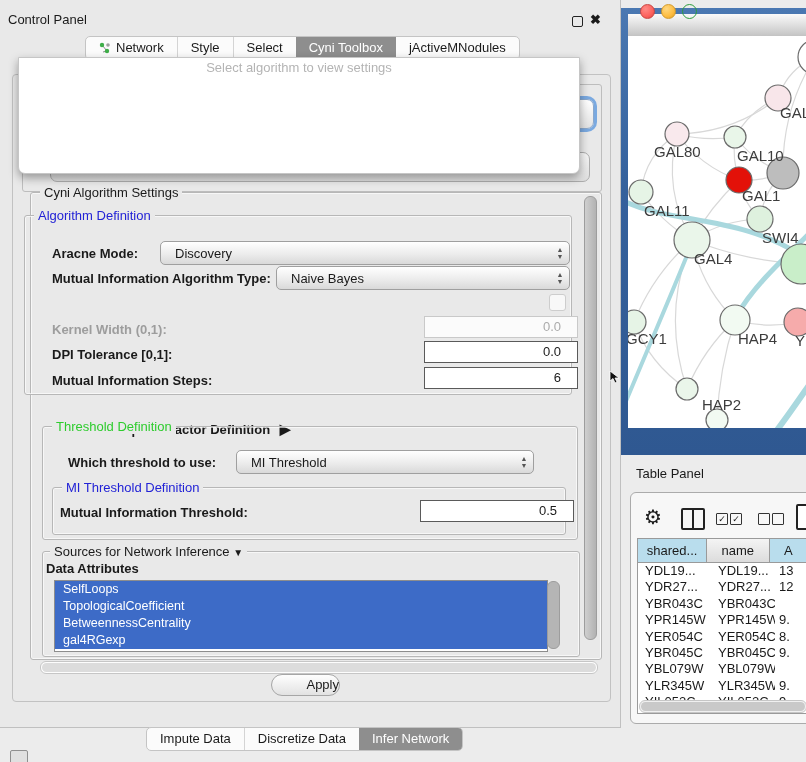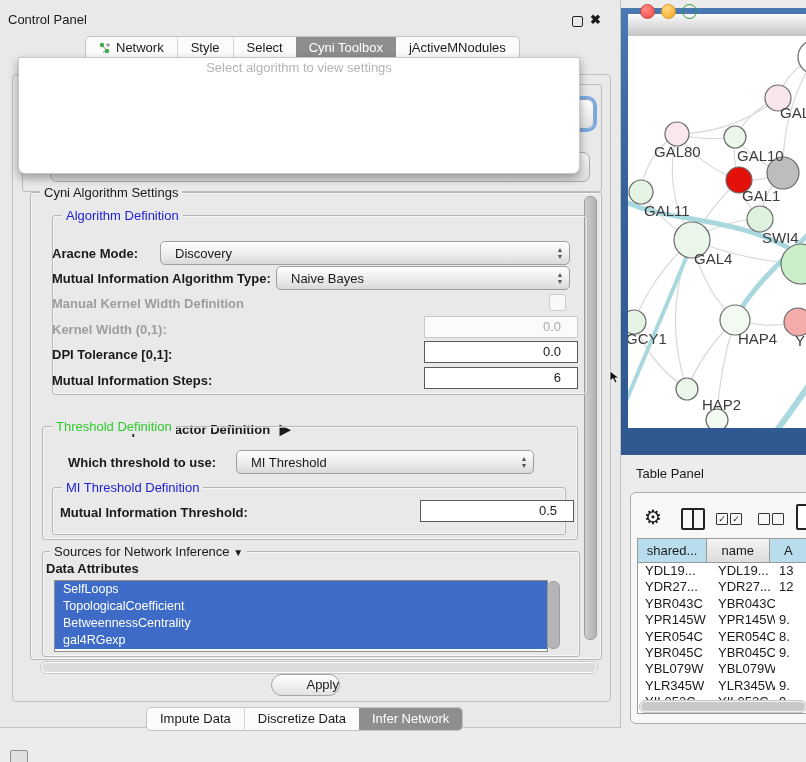--- a/index.html
+++ b/index.html
@@ -138,37 +138,36 @@
 
   <div class="abs behind-group"></div>
   <div class="abs combo-focus"></div>
   <div class="abs combo-behind"></div>
 
   <div class="abs group" style="left:30px;top:192px;width:570px;height:466px;">
     <span class="legend bold" style="left:9px;font-weight:normal;">Cyni Algorithm Settings</span>
   </div>
   <div class="abs vscroll-thumb" style="left:584px;top:196px;height:442px;"></div>
 
-  <div class="abs group" style="left:52px;top:215px;width:534px;height:178px;">
+  <div class="abs group" style="left:24px;top:215px;width:534px;height:178px;padding-left:12px;">
     <span class="legend blue" style="left:9px;">Algorithm Definition</span>
   </div>
 
   <div class="abs bold" style="left:52px;top:246px;">Aracne Mode:</div>
   <div class="abs combo" style="left:160px;top:241px;width:408px;">
     <span class="txt">Discovery</span>
     <span class="arrows">▲<br>▼</span>
   </div>
 
   <div class="abs bold" style="left:52px;top:271px;">Mutual Information Algorithm Type:</div>
   <div class="abs combo" style="left:276px;top:266px;width:292px;">
     <span class="txt">Naive Bayes</span>
     <span class="arrows">▲<br>▼</span>
   </div>
 
-  <div class="abs bold disabled-text" style="left:52px;top:296px;">Manual Kernel Width Definition</div>
   <div class="abs checkbox" style="left:549px;top:294px;"></div>
 
   <div class="abs bold disabled-text" style="left:52px;top:322px;">Kernel Width (0,1):</div>
   <div class="abs tfield gray" style="left:424px;top:316px;width:136px;">0.0</div>
 
   <div class="abs bold" style="left:52px;top:347px;">DPI Tolerance [0,1]:</div>
   <div class="abs tfield active" style="left:424px;top:341px;width:136px;">0.0</div>
 
   <div class="abs bold" style="left:52px;top:373px;">Mutual Information Steps:</div>
   <div class="abs tfield active" style="left:424px;top:367px;width:136px;">6</div>
@@ -205,21 +204,21 @@
       <div class="attr-item">BetweennessCentrality</div>
       <div class="attr-item">gal4RGexp</div>
     </div>
   <div class="abs vscroll-thumb" style="left:547px;top:581px;height:66px;background:#b5b5b5;"></div>
   <div class="abs hscroll" style="left:40px;top:661px;width:556px;">
       <span class="thumb"></span>
     </div>
 
   <div class="abs button" style="left:271px;top:674px;width:67px;height:20px;">Apply</div>
 
-  <div class="abs tabbar" id="bottom-tabs" style="left:146px;top:707px;">
+  <div class="abs tabbar" id="bottom-tabs" style="left:146px;top:727px;">
       <div class="tab">Impute Data</div>
       <div class="tab">Discretize Data</div>
       <div class="tab selected">Infer Network</div>
     </div>
 
   <div class="abs" style="left:10px;top:750px;width:16px;height:14px;border:1px solid #8f8f8f;
        border-radius:2px;background:#e0e0e0;"></div>
 
   <svg class="abs" style="left:609px;top:370px;" width="12" height="14">
     <path d="M1,1 L1,11 L4,8.5 L6,13 L8,12 L6,8 L10,8 Z" fill="#111" stroke="#fff" stroke-width="0.8"></path>

